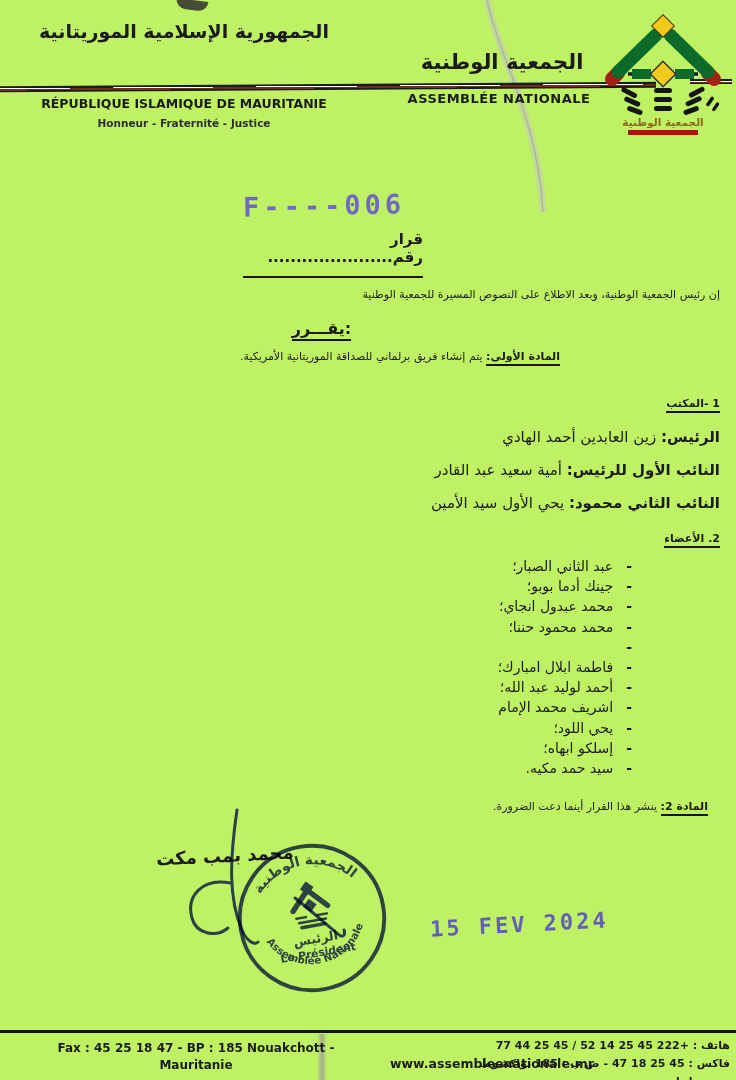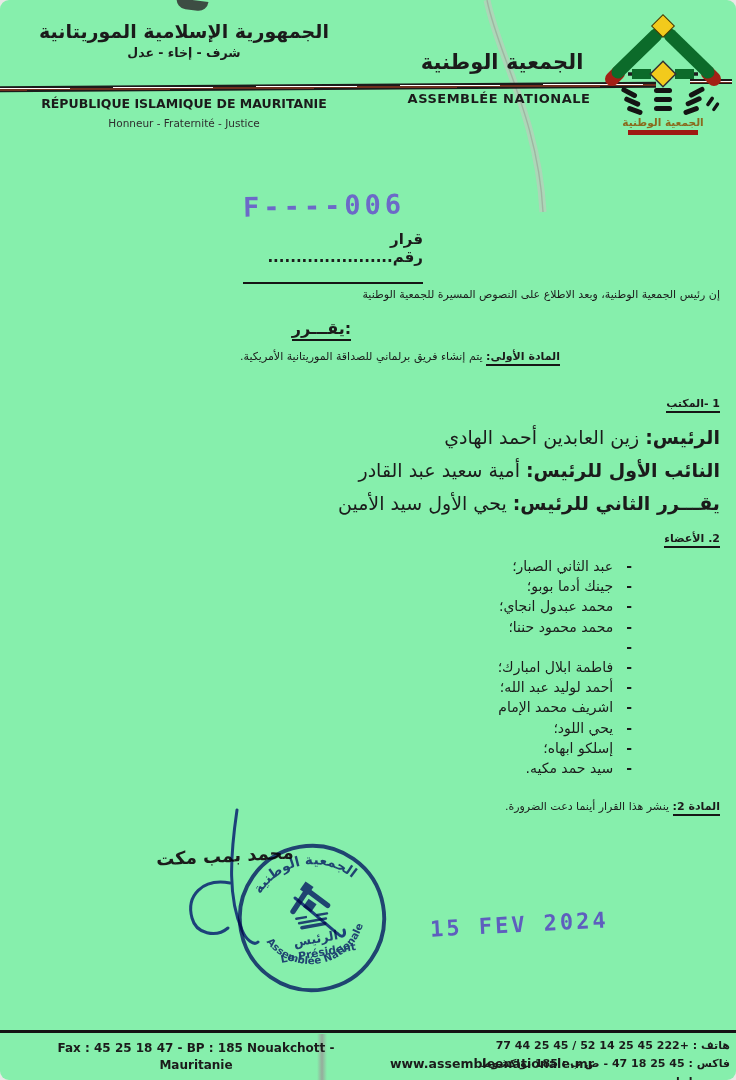--- a/index.html
+++ b/index.html
@@ -1,52 +1,51 @@
 <!DOCTYPE html>
 <html lang="ar"><head>
 <meta charset="utf-8">
 <style>
   html,body{margin:0;padding:0;background:#e8e8e6;}
   #page{
     position:relative;width:736px;height:1080px;margin:0 auto;
-    background:#86efac;overflow:hidden;
+    background:#bef264;overflow:hidden;
     font-family:"DejaVu Sans","Liberation Sans",sans-serif;
     color:#1b1b1b;
-    border-radius:9px;
   }
   .abs{position:absolute;}
   .ar{direction:rtl;}
   .ctr{text-align:center;}
   .rt{text-align:right;}
   .b{font-weight:bold;}
   .u{border-bottom:2px solid #161616;padding-bottom:1px;}
   
   .rule{
     height:6px;
     background:linear-gradient(180deg,#1b1b1b 0,#1b1b1b 2px,#fdfdfb 2px,#fdfdfb 2.7px,#6e2f1e 2.7px,#6e2f1e 4.4px,#1b1b1b 4.4px,#1b1b1b 6px);
   }
   .hdr-ar-country{font-size:19px;font-weight:bold;letter-spacing:0;}
   .hdr-ar-motto{font-size:12.5px;margin-top:3px;font-weight:bold;}
   .hdr-fr-country{font-size:12.5px;font-weight:bold;}
-  .hdr-fr-motto{font-size:10.5px;font-weight:400;color:#2e2e2e;}
+  .hdr-fr-motto{font-size:10.5px;font-weight:700;color:#2e2e2e;}
   .hdr-right-ar{font-size:21px;font-weight:bold;}
   .hdr-right-fr{font-size:13px;font-weight:bold;letter-spacing:.5px;}
 
   .ref-number{
     font-family:"DejaVu Sans Mono","Liberation Mono",monospace;
     font-size:27px;font-weight:bold;color:#6a5ecb;letter-spacing:4px;
     transform:rotate(-1.2deg);opacity:.92;
   }
-  .ref-line{font-size:15px;font-weight:bold;border-bottom:2px solid #161616;padding-bottom:16px;}
+  .ref-line{font-size:15px;font-weight:bold;border-bottom:2px solid #161616;padding-bottom:10px;}
   .ref-line .dots{letter-spacing:1px;font-weight:bold;}
 
   .body-text{font-size:11px;}
   .decides{font-size:16px;font-weight:bold;}
   .sec-title{font-size:11px;font-weight:bold;}
-  .bureau-row{line-height:33px;font-size:19px;}
+  .bureau-row{line-height:33px;font-size:15px;}
   .bureau-row .role{font-weight:bold;}
   .members{list-style:none;margin:0;padding:0;}
   .member{display:flex;direction:rtl;gap:13px;line-height:20.2px;font-size:14px;}
   .member .dash{font-weight:bold;}
 
   .president-name{
     font-size:18px;font-weight:bold;transform:rotate(-3deg);
     white-space:nowrap;z-index:1;
   }
   .stamp-wrap{z-index:2;transform:rotate(-10deg);opacity:.93;mix-blend-mode:multiply;}
@@ -78,21 +77,20 @@
 <div id="page">
 
   <div class="abs staple-mark" style="left:176px;top:0;"></div>
   <svg class="abs" style="left:0;top:0;" width="736" height="1080" viewBox="0 0 736 1080" aria-hidden="true">
     <path d="M 487,0 C 498,55 538,118 543,212" stroke="#c6c6c0" stroke-width="7" fill="none" opacity="0.6"></path>
     <path d="M 487,0 C 498,55 538,118 543,212" stroke="#8e8e88" stroke-width="1.4" fill="none" opacity="0.45"></path>
   </svg>
 
   <div class="abs ctr ar" style="left:16px;top:20px;width:336px;">
     <div class="hdr-ar-country">الجمهورية الإسلامية الموريتانية</div>
-    <div class="hdr-ar-motto">شرف - إخاء - عدل</div>
   </div>
 
   <div class="abs hdr-right-ar ctr ar" style="left:402px;top:50px;width:200px;">الجمعية الوطنية</div>
 
   <div class="abs rule" style="left:0;top:84px;width:656px;transform:rotate(-0.4deg);"></div>
   <div class="abs rule" style="left:690px;top:79px;width:42px;height:5px;"></div>
 
   <div class="abs ctr hdr-fr-country" style="left:26px;top:96px;width:316px;">RÉPUBLIQUE ISLAMIQUE DE MAURITANIE</div>
   <div class="abs ctr hdr-fr-motto" style="left:26px;top:117px;width:316px;">Honneur - Fraternité - Justice</div>
   <div class="abs ctr hdr-right-fr" style="left:394px;top:91px;width:210px;">ASSEMBLÉE NATIONALE</div>
@@ -144,21 +142,21 @@
     <span>يتم إنشاء فريق برلماني للصداقة الموريتانية الأمريكية.</span>
   </div>
 
   <div class="abs ar rt" style="right:16px;top:392px;">
     <span class="sec-title u">1 -المكتب</span>
   </div>
 
   <div class="abs ar rt" style="right:16px;top:421px;left:80px;">
       <div class="bureau-row"><span class="role">الرئيس:</span> <span>زين العابدين أحمد الهادي</span></div>
       <div class="bureau-row"><span class="role">النائب الأول للرئيس:</span> <span>أمية سعيد عبد القادر</span></div>
-      <div class="bureau-row"><span class="role">يقـــرر الثاني للرئيس:</span> <span>يحي الأول سيد الأمين</span></div>
+      <div class="bureau-row"><span class="role">النائب الثاني محمود:</span> <span>يحي الأول سيد الأمين</span></div>
     </div>
 
   <div class="abs ar rt" style="right:16px;top:527px;">
     <span class="sec-title u">2. الأعضاء</span>
   </div>
 
   <ul class="abs members" style="right:104px;top:556px;left:80px;">
       <li class="member">
         <span class="dash">-</span>
         <span>عبد الثاني الصبار؛</span>
@@ -197,21 +195,21 @@
       <li class="member">
         <span class="dash">-</span>
         <span>إسلكو ابهاه؛</span>
       </li>
       <li class="member">
         <span class="dash">-</span>
         <span>سيد حمد مكيه.</span>
       </li>
     </ul>
 
-  <div class="abs ar rt body-text" style="right:16px;top:800px;left:80px;">
+  <div class="abs ar rt body-text" style="right:28px;top:800px;left:80px;">
     <span class="b u">المادة 2:</span>
     <span>ينشر هذا القرار أينما دعت الضرورة.</span>
   </div>
 
   <div class="abs ar president-name" style="left:156px;top:845px;">محمد بمب مكت</div>
 
   <div class="abs stamp-wrap" style="left:234px;top:840px;">
     <svg width="156" height="156" viewBox="0 0 160 160">
       <defs>
         <path id="arcTop" d="M 17,88 A 63,63 0 0 1 143,88"></path>

